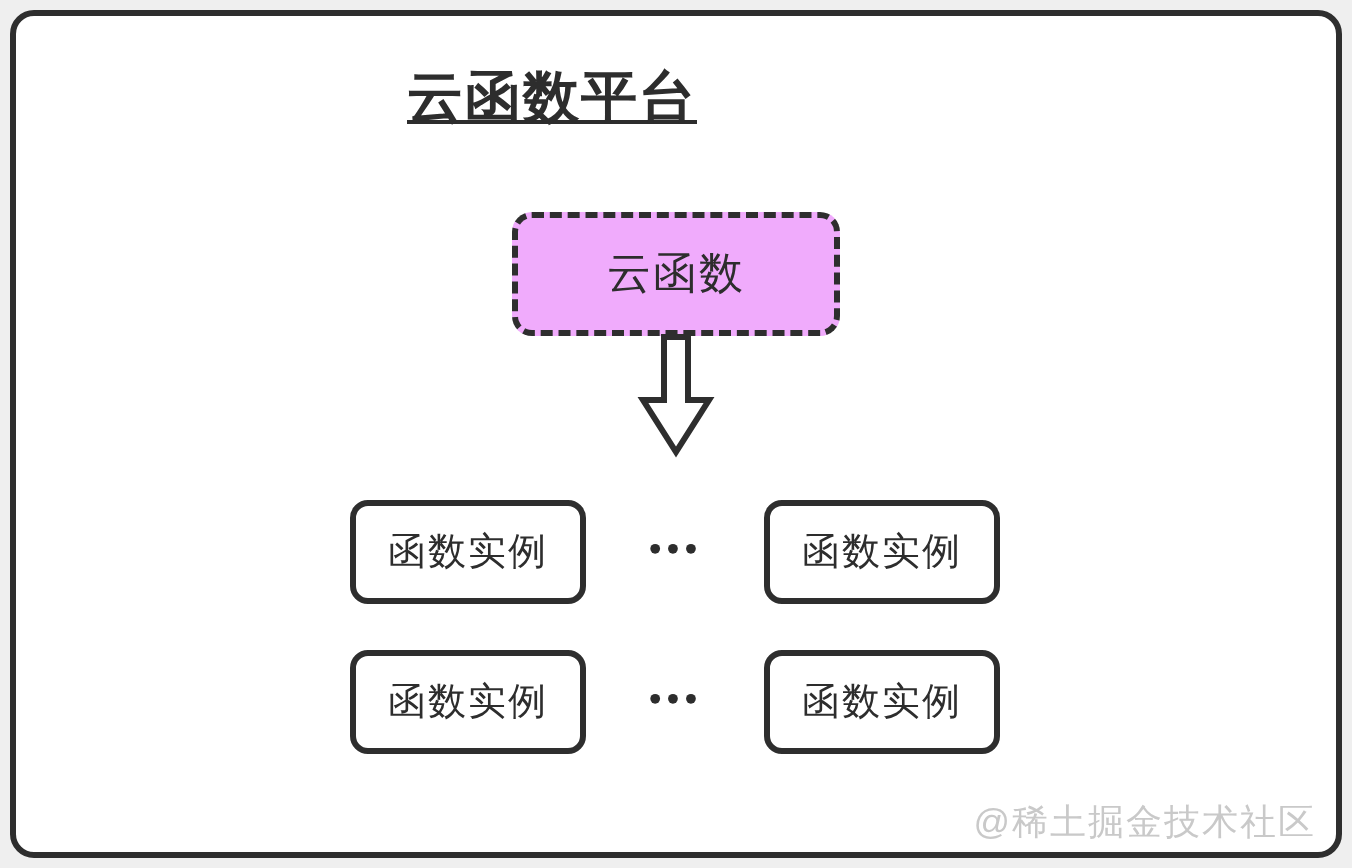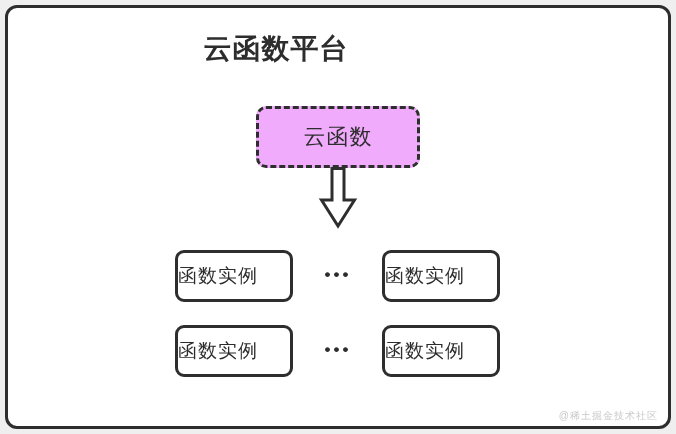--- a/index.html
+++ b/index.html
@@ -18,20 +18,21 @@
     border-radius: 12px;
   }
   .title {
     position: absolute;
     top: 30px; left: 0; width: 552px;
     text-align: center;
     font-size: 28px;
     font-weight: 700;
     color: #2d2d2d;
     letter-spacing: 1px;
+    text-decoration: underline;
   }
   .cloud-box {
     position: absolute;
     left: 256px; top: 106px;
     width: 164px; height: 62px;
     border: 3px dashed #2e2e2e;
     border-radius: 10px;
     background: #f0abfc;
     display: flex; align-items: center; justify-content: center;
     font-size: 22px;
@@ -49,42 +50,42 @@
   }
   .row-1 { top: 250px; }
   .row-2 { top: 325px; }
   .inst-box {
     position: absolute;
     top: 0;
     width: 118px; height: 52px;
     border: 3px solid #2e2e2e;
     border-radius: 9px;
     background: #ffffff;
-    display: flex; align-items: center; 
+    display: flex; align-items: center; justify-content: center;
     font-size: 19px;
     color: #2d2d2d;
     letter-spacing: 1px;
   }
   .inst-left { left: 175px; }
   .inst-right { left: 382px; }
   .dots {
     position: absolute;
     left: 308px; top: 0;
     width: 60px; height: 52px;
     line-height: 50px;
     text-align: center;
     font-size: 17px;
     font-weight: 700;
     letter-spacing: 3px;
     color: #2d2d2d;
   }
   .watermark {
     position: absolute;
     right: 18px; bottom: 11px;
-    font-size: 10px;
+    font-size: 18px;
     color: #c9c9c9;
     letter-spacing: 1px;
   }
 </style>
 </head>
 <body>
 
 <div class="frame"></div>
 
 <div class="title">云函数平台</div>

